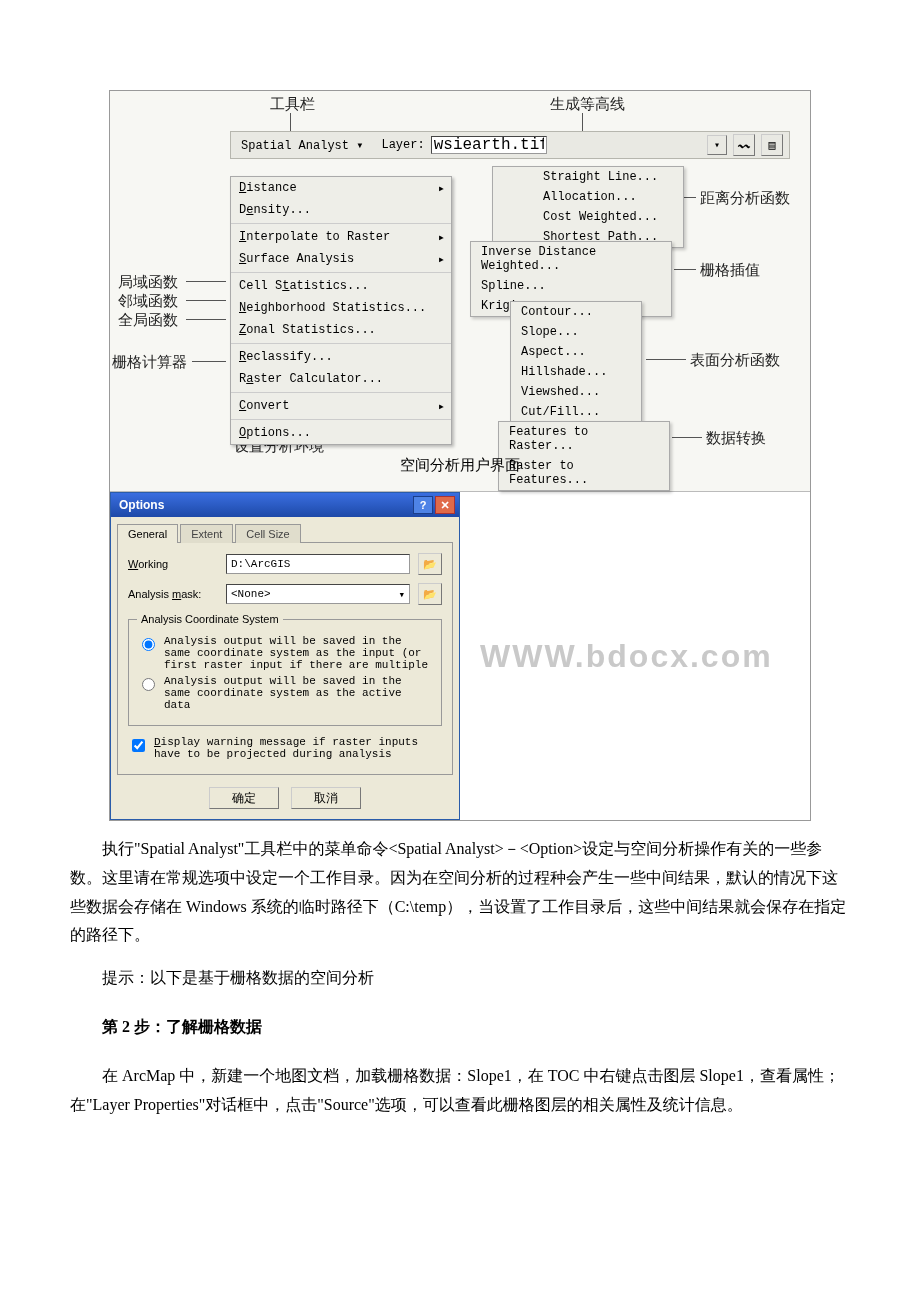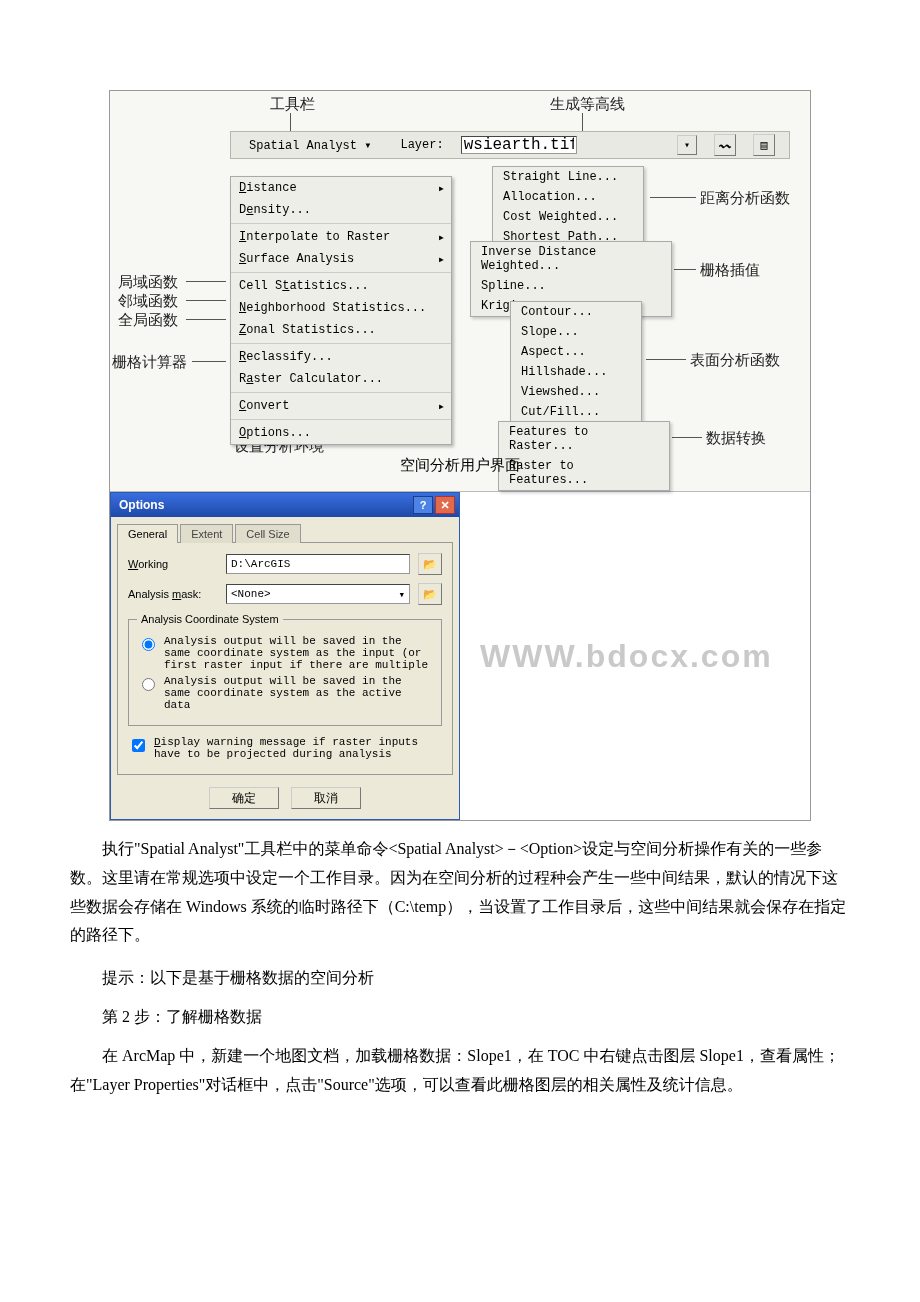--- a/index.html
+++ b/index.html
@@ -49,22 +49,22 @@
     top: 40px;
     left: 120px;
     right: 20px;
     height: 26px;
     background: #e9e9e3;
     border: 1px solid #b6b6ae;
     font-family: "Courier New", monospace;
     font-size: 12px;
     display: flex;
     align-items: center;
-    padding: 0 14px;
-    gap: 17px;
+    padding: 0 6px;
+    gap: 6px;
   }
   .toolbar .btn {
     padding: 2px 4px;
   }
   .toolbar .layerlabel { margin-left: 8px; }
   .toolbar input.layerbox {
     font-family: "Courier New", monospace;
     font-size: 16px;
     width: 110px;
     height: 16px;
@@ -117,21 +117,21 @@
   
   .submenu {
     position: absolute;
     background: #eeeee8;
     border: 1px solid #aaa;
     box-shadow: 2px 2px 3px rgba(0,0,0,.2);
     font-family: "Courier New", monospace;
     font-size: 12px;
   }
   .submenu .mi { padding: 3px 10px; }
-  .sub-distance { top: 75px; left: 382px; width: 150px; }
+  .sub-distance { top: 75px; left: 382px; width: 150px; padding-left: 40px; }
   .sub-interp   { top: 150px; left: 360px; width: 200px; }
   .sub-surface  { top: 210px; left: 400px; width: 130px; }
   .sub-convert  { top: 330px; left: 388px; width: 170px; }
   .caption-below {
     text-align: center;
     font-size: 15px;
     padding: 8px 0;
   }
   
   .dialog-area {
@@ -257,22 +257,22 @@
   .para {
     text-indent: 2em;
     font-size: 16px;
     line-height: 1.8;
     margin: 14px 0;
     font-family: "SimSun", "Times New Roman", serif;
   }
   .step-h {
     text-indent: 2em;
     font-size: 16px;
-    font-weight: normal;
-    margin: 4px 0;
+    font-weight: bold;
+    margin: 24px 0;
     font-family: "SimSun", serif;
   }
   u.acc { text-decoration: underline; }
 </style>
 </head>
 <body>
 
 <div class="page">
 
   <div class="figure-block">

